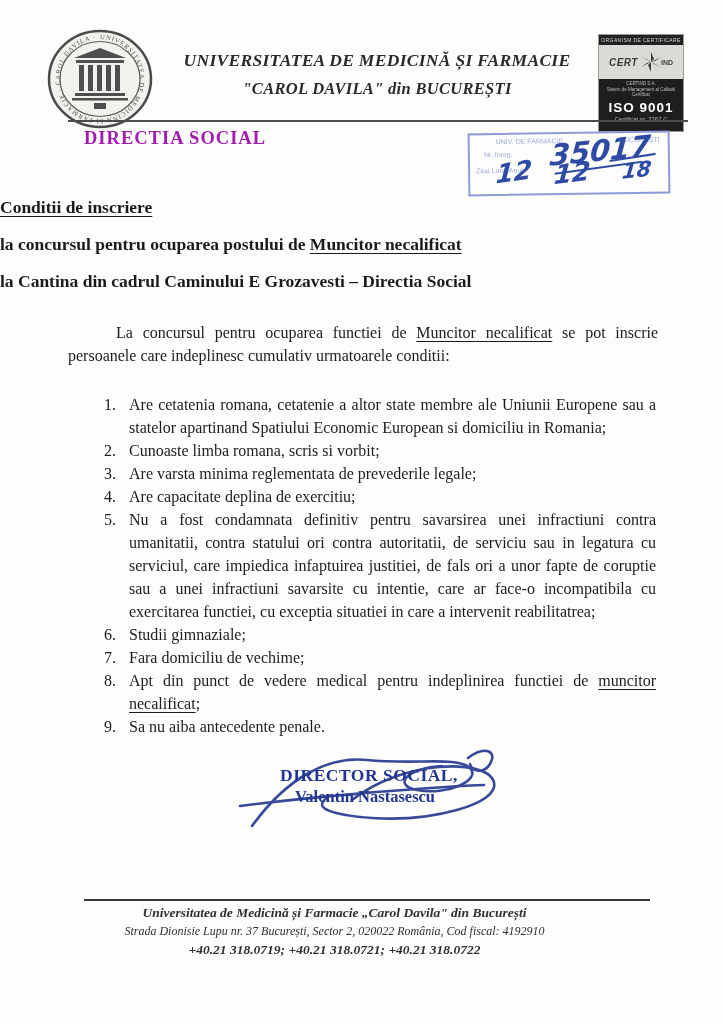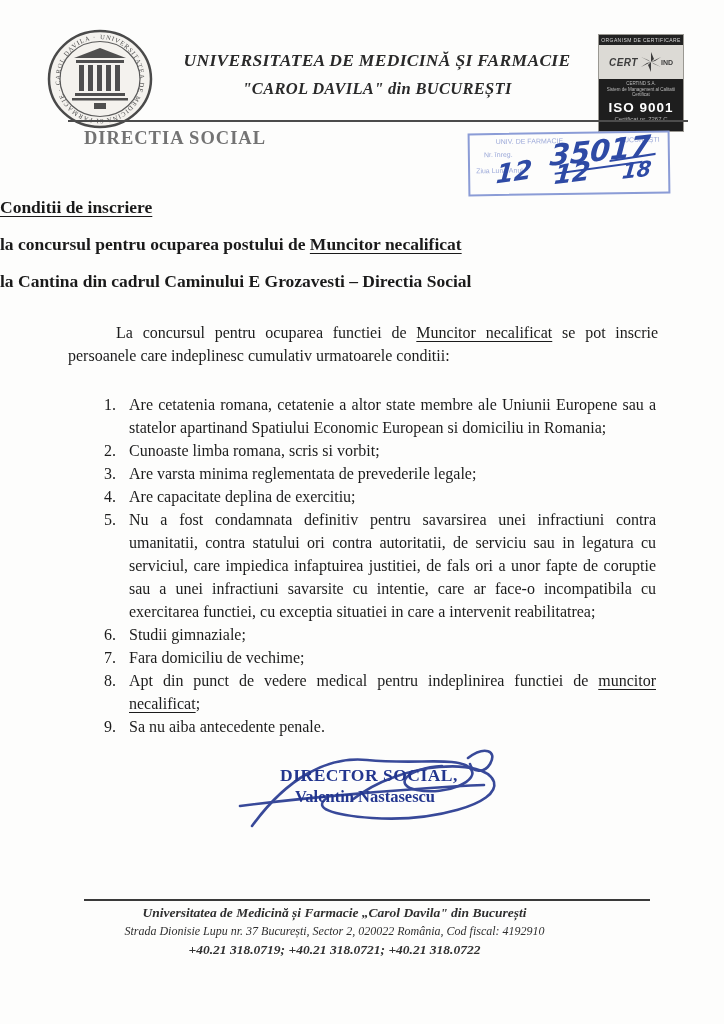--- a/index.html
+++ b/index.html
@@ -27,21 +27,21 @@
   .iso-top { background:#222; color:#d8d8d8; font-size:5px; text-align:center; padding:2px 1px 2px; letter-spacing:.4px; white-space:nowrap; }
   .iso-mid { flex:0 0 34px; display:flex; align-items:center; justify-content:center; gap:1px; color:#3c3c3c; }
   .iso-mid .cert { font-size:10px; font-weight:bold; font-style:italic; letter-spacing:.5px; }
   .iso-mid .ind { font-size:7px; font-weight:bold; margin-left:-3px; }
   .iso-dark { background:#1e1e1e; color:#cfcfcf; flex:1; text-align:center; padding-top:2px; }
   .iso-dark .tiny { font-size:4.5px; line-height:5.5px; color:#bdbdbd; }
   .iso-dark .iso-name { color:#fff; font-size:13.5px; font-weight:bold; letter-spacing:1px; margin-top:2px; }
   .iso-dark .cert-no { font-size:6px; color:#b5b5b5; margin-top:1px; }
 
   .rule-top { position:absolute; left:68px; top:120px; width:620px; height:2px; background:#4c4c4c; }
-  .dept { position:absolute; left:84px; top:128px; font-size:18.5px; font-weight:bold; letter-spacing:1px; color:#737373; }
+  .dept { position:absolute; left:84px; top:128px; font-size:18.5px; font-weight:bold; letter-spacing:1px; color:#a21caf; }
 
   
   .reg-stamp {
     position:absolute; left:468px; top:132px; width:202px; height:63px;
     border:2px solid #8b9cd6; transform:rotate(-0.8deg); color:#9daad9;
     font-family:"Liberation Sans", sans-serif; font-size:7px;
   }
   .reg-stamp .r1 { display:flex; justify-content:space-between; padding:3px 8px 0 26px; }
   .reg-stamp .r2 { padding:6px 0 0 14px; }
   .reg-stamp .r3 { padding:9px 0 0 6px; }

